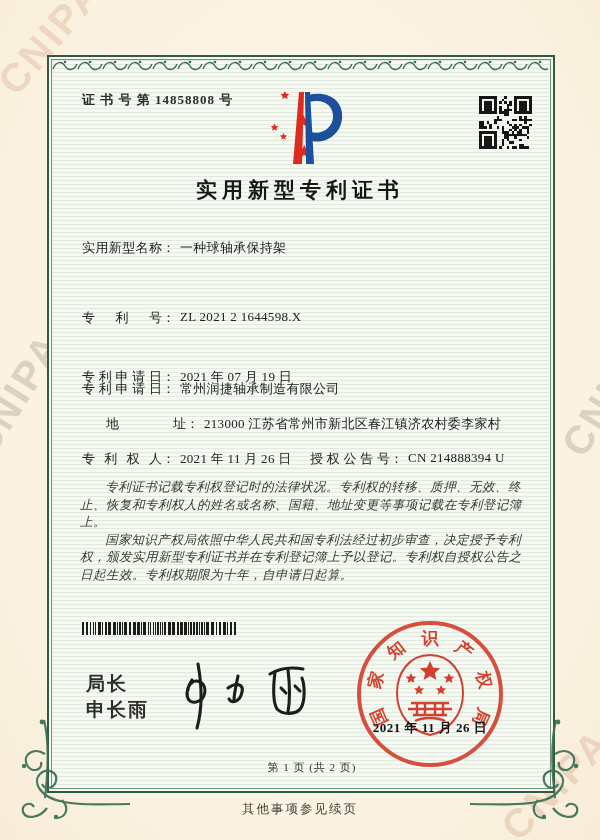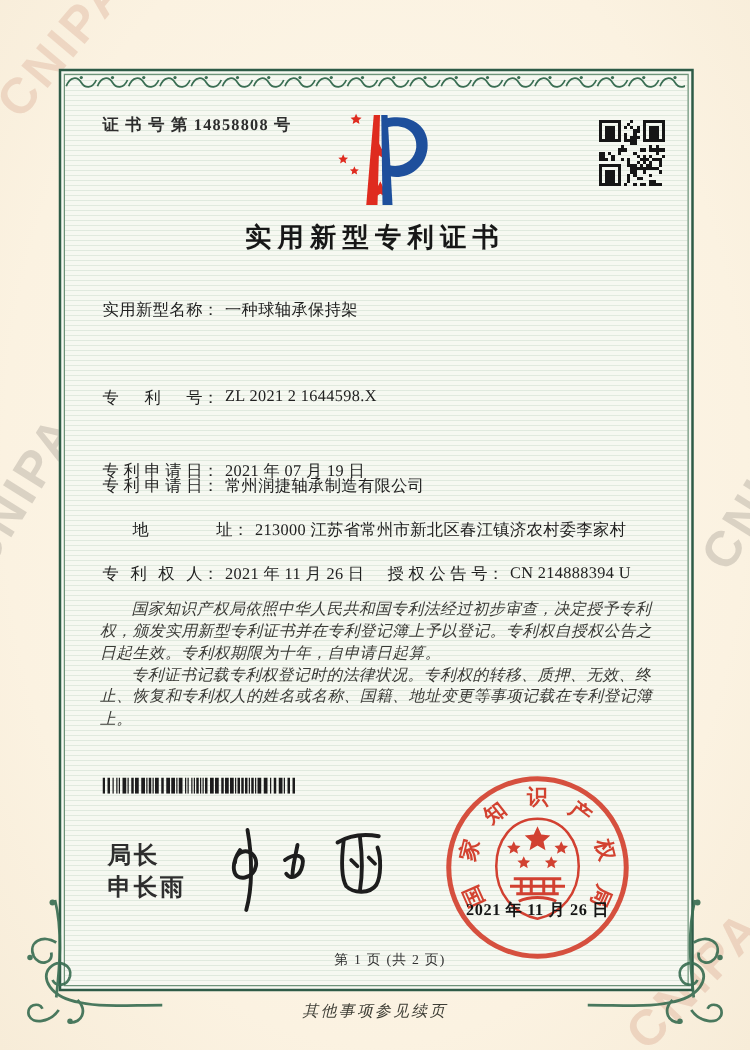--- a/index.html
+++ b/index.html
@@ -26,21 +26,21 @@
   .signer{position:absolute;left:86px;font-family:"Liberation Sans","DejaVu Sans",sans-serif;
     font-weight:600;font-size:19px;color:#2e2e2e;letter-spacing:2px;}
   .seal{position:absolute;left:357px;top:621px;width:146px;height:146px;}
   .seal-ring{position:absolute;inset:0;border:4px solid rgba(209,56,38,0.88);border-radius:50%;}
   .seal-char{position:absolute;font-size:17px;font-weight:700;color:rgba(207,50,32,0.92);
     font-family:"Liberation Serif","DejaVu Serif",serif;}
   .seal-date{position:absolute;left:360px;top:719px;width:140px;text-align:center;font-size:13px;
     color:#141414;letter-spacing:0.5px;font-weight:600;}
   .page-num{position:absolute;left:0;right:0;top:760px;text-align:center;font-size:11px;color:#2f2f2f;letter-spacing:1px;margin-left:24px;}
   .footer-note{position:absolute;left:0;right:0;top:801px;text-align:center;font-size:12.5px;
-    font-style:italic;color:#3e3e36;letter-spacing:2px;}
+    color:#3e3e36;letter-spacing:2px;}
   svg{display:block;}
 </style>
 </head>
 <body>
 
 <div class="page">
 
   <span class="wm" style="left:-18px;top:14px;transform:rotate(-50deg);color:rgba(228,193,172,0.55);">CNIPA</span>
   <span class="wm" style="left:160px;top:118px;transform:rotate(-50deg);color:rgba(228,193,172,0.42);">CNIPA</span>
   <span class="wm" style="left:-52px;top:372px;transform:rotate(-58deg);color:rgba(186,178,166,0.5);">CNIPA</span>
@@ -303,22 +303,22 @@
     <span class="lbl">地址</span><span class="colon">：</span><span class="val">213000 江苏省常州市新北区春江镇济农村委李家村</span>
   </div>
   <div class="row" style="top:450px;">
     <span class="lbl">专利权人</span><span class="colon">：</span><span class="val">2021 年 11 月 26 日</span>
     <span class="col2">
       <span class="lbl">授权公告号</span><span class="colon">：</span><span class="val">CN 214888394 U</span>
     </span>
   </div>
 
   <div class="paras">
+    <p>专利证书记载专利权登记时的法律状况。专利权的转移、质押、无效、终止、恢复和专利权人的姓名或名称、国籍、地址变更等事项记载在专利登记簿上。</p>
     <p>国家知识产权局依照中华人民共和国专利法经过初步审查，决定授予专利权，颁发实用新型专利证书并在专利登记簿上予以登记。专利权自授权公告之日起生效。专利权期限为十年，自申请日起算。</p>
-    <p>专利证书记载专利权登记时的法律状况。专利权的转移、质押、无效、终止、恢复和专利权人的姓名或名称、国籍、地址变更等事项记载在专利登记簿上。</p>
   </div>
 
   <svg style="position:absolute;left:82px;top:622px;" width="156" height="13" viewBox="0 0 156 13" id="barsvg">
       <rect x="0" y="0" width="2" height="13" fill="#1c1c1c"></rect>
       <rect x="4" y="0" width="2" height="13" fill="#1c1c1c"></rect>
       <rect x="8" y="0" width="1" height="13" fill="#1c1c1c"></rect>
       <rect x="11" y="0" width="1" height="13" fill="#1c1c1c"></rect>
       <rect x="13" y="0" width="1" height="13" fill="#1c1c1c"></rect>
       <rect x="16" y="0" width="3" height="13" fill="#1c1c1c"></rect>
       <rect x="20" y="0" width="1" height="13" fill="#1c1c1c"></rect>

